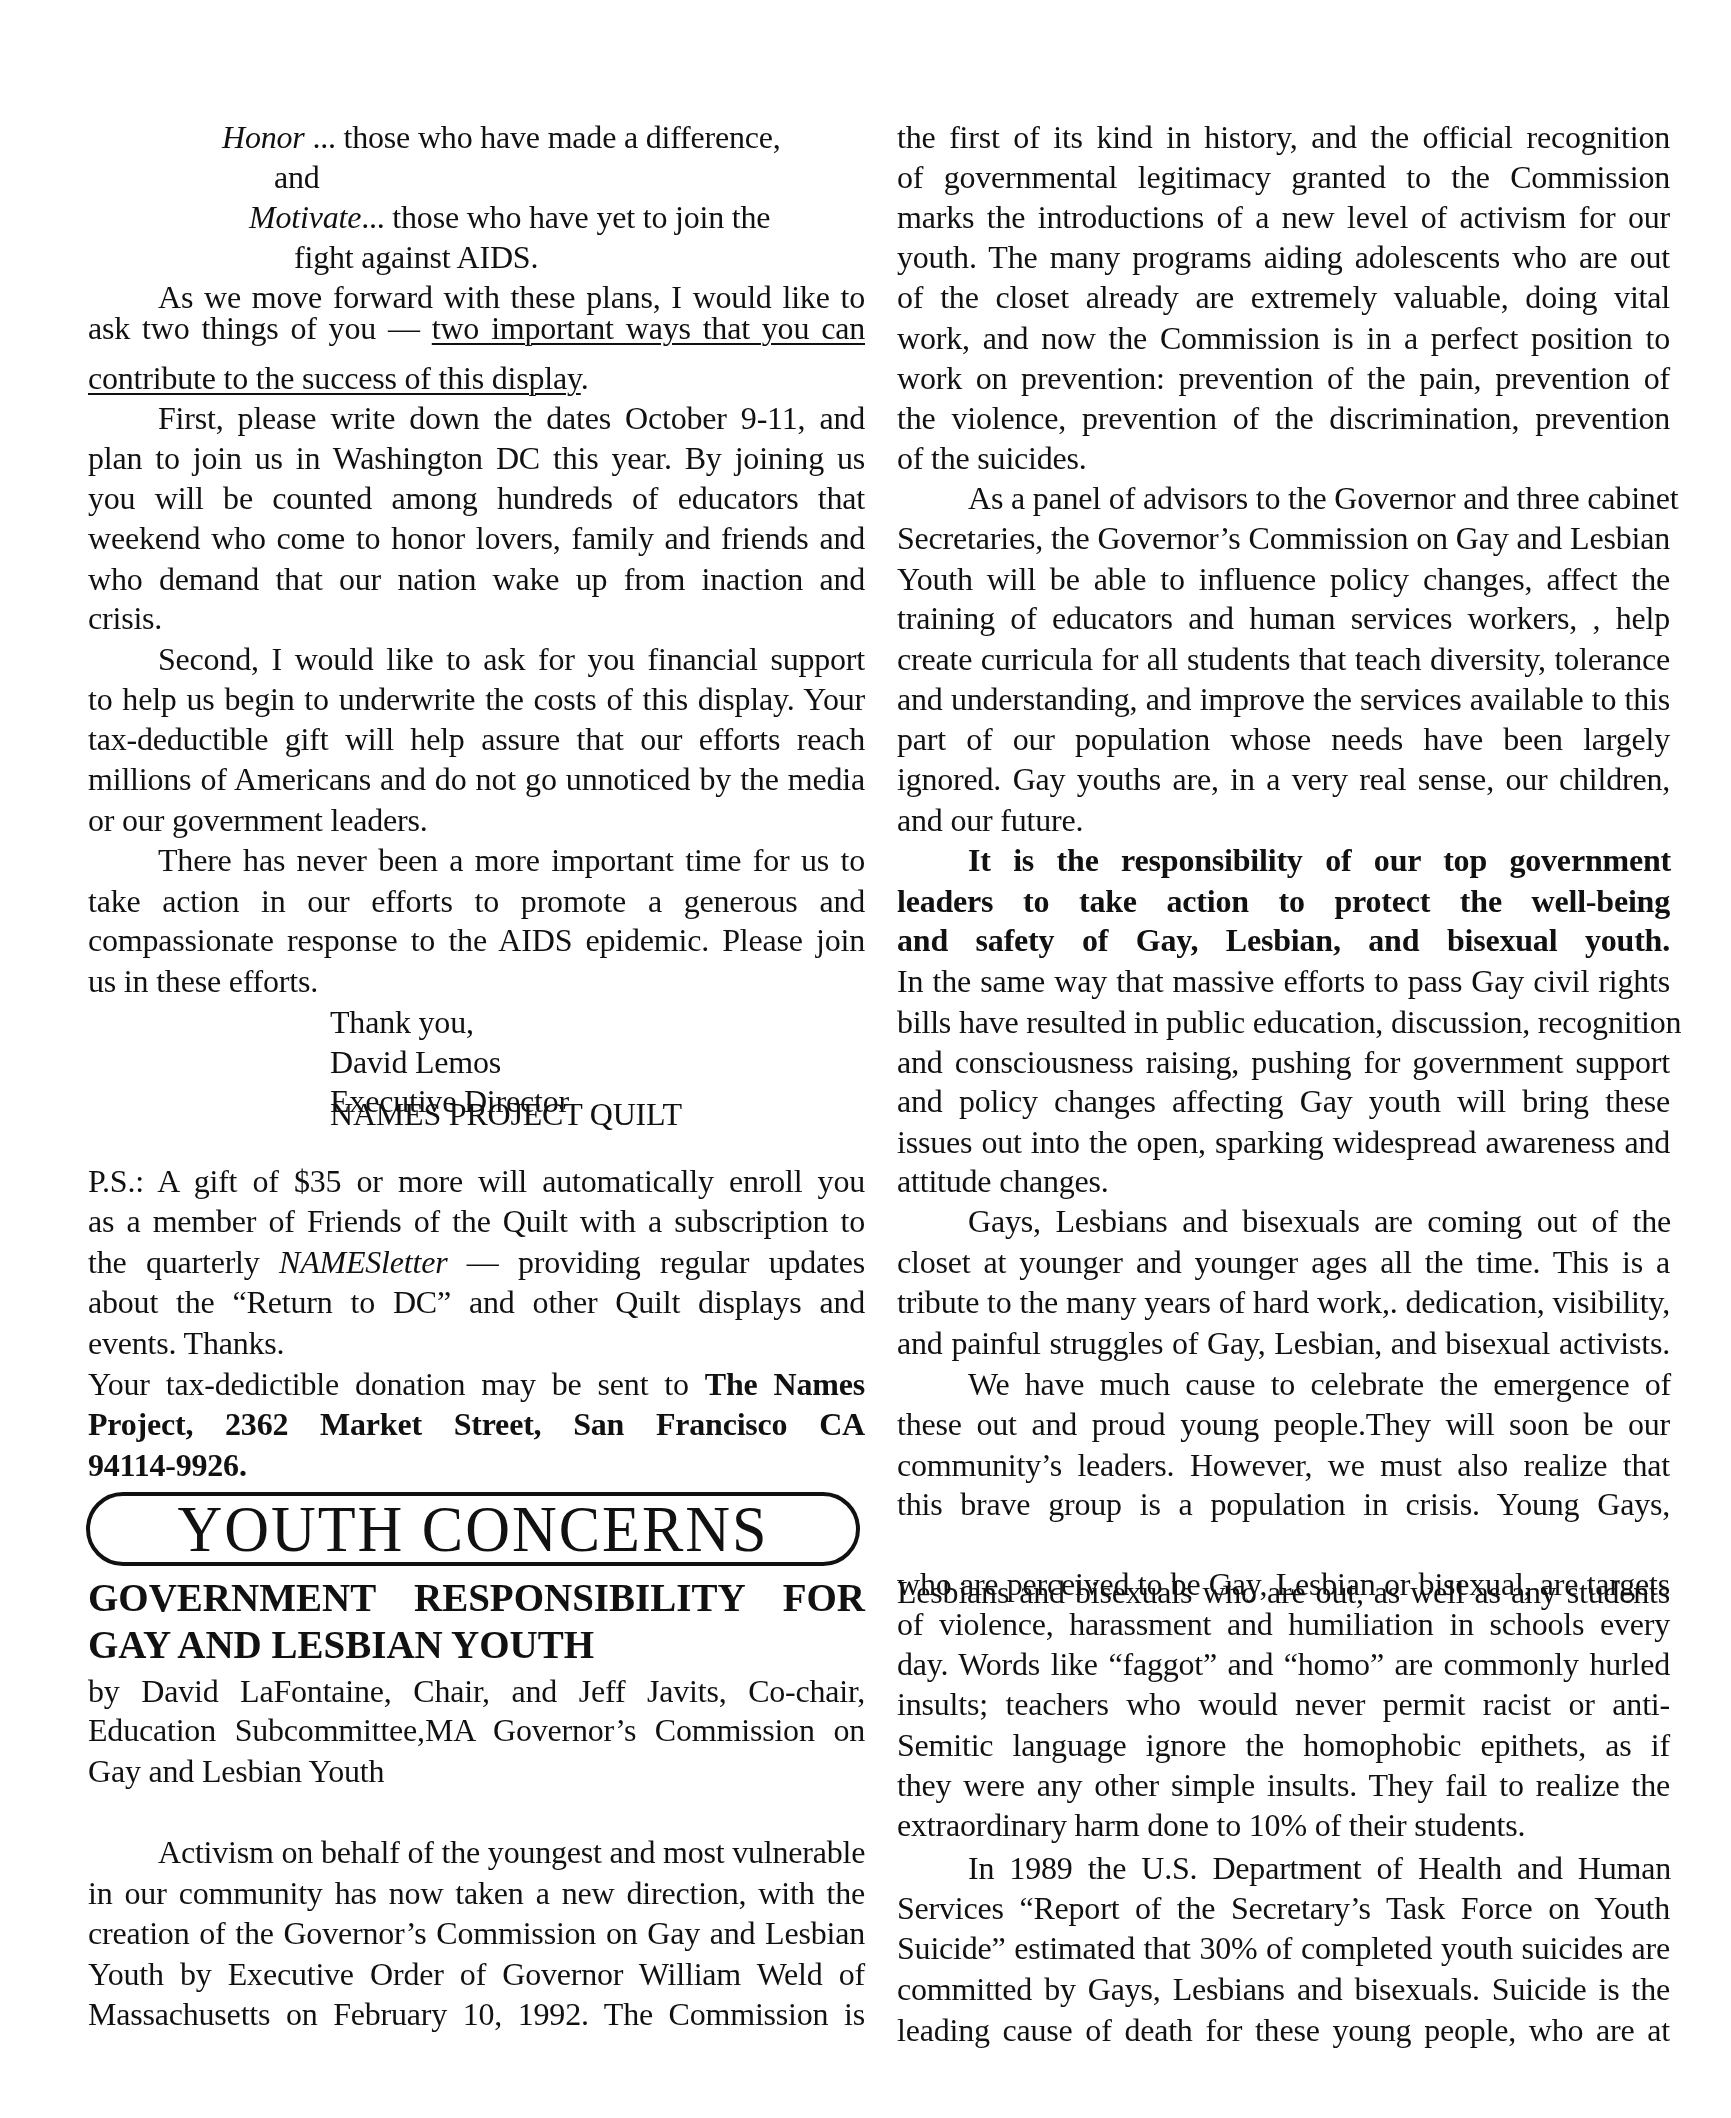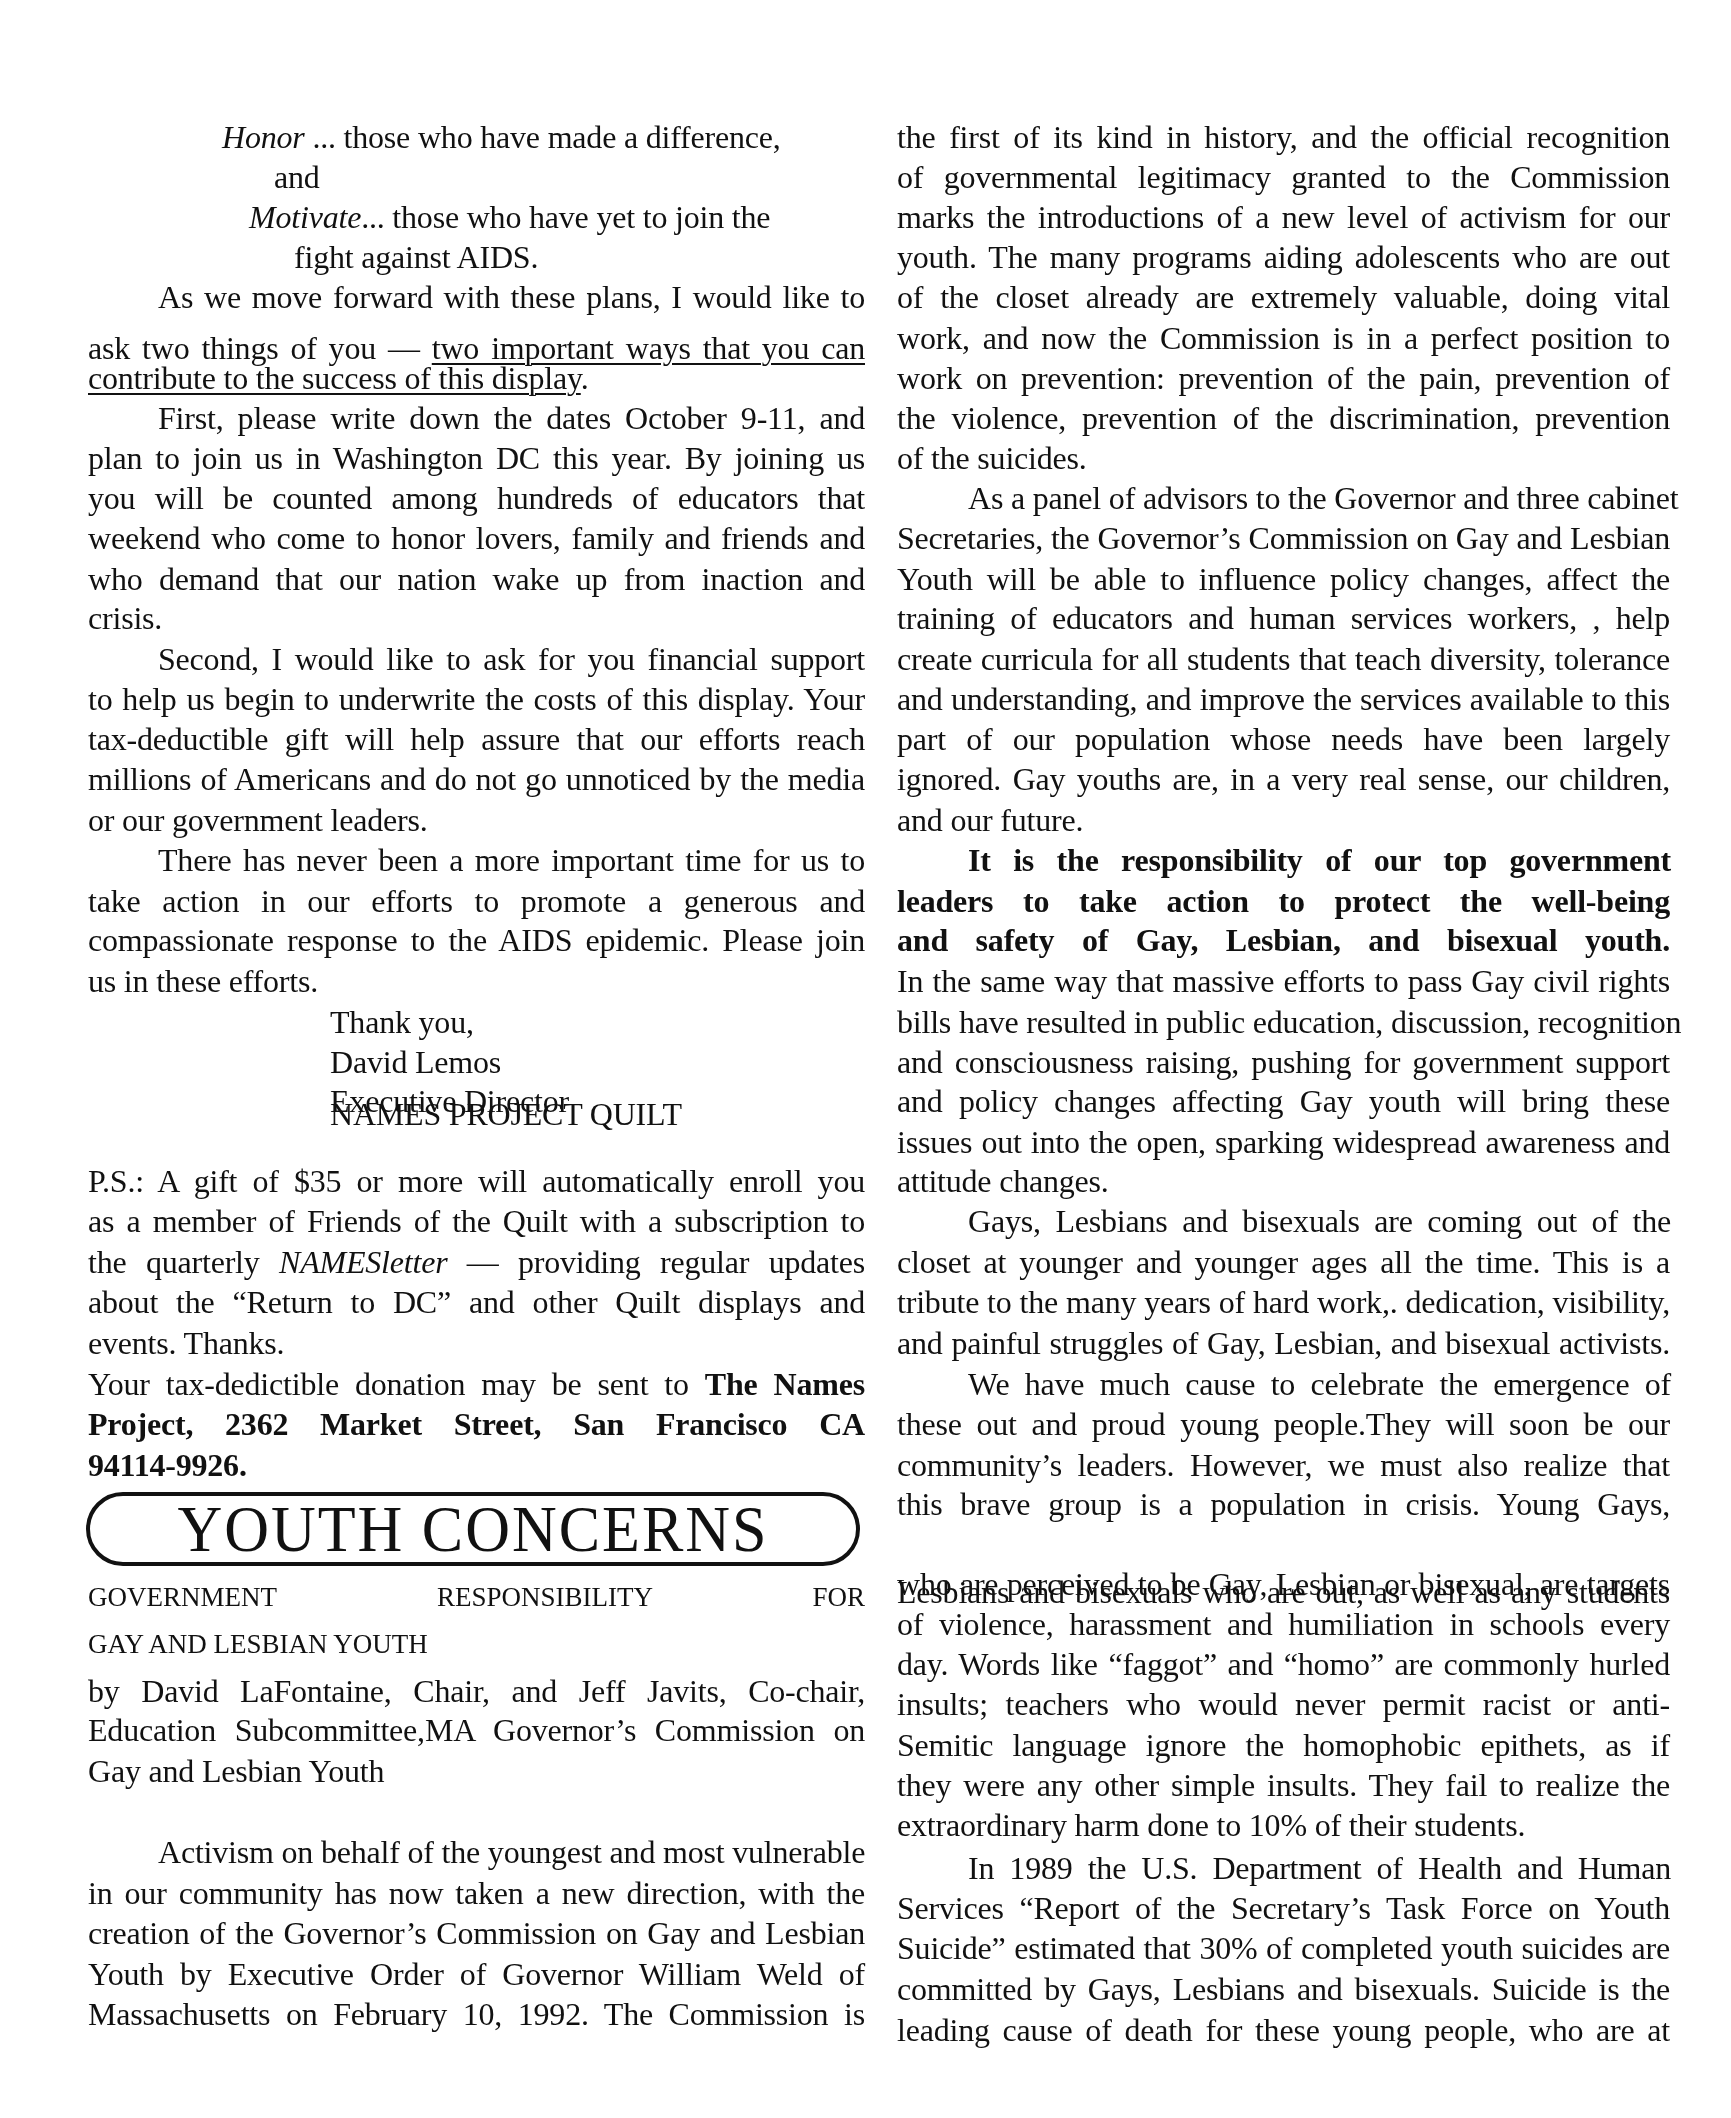--- a/index.html
+++ b/index.html
@@ -29,42 +29,42 @@
     position: absolute; left: 86px; top: 1492px; width: 774px; height: 74px;
     border: 4.5px solid #111; border-radius: 40px; box-sizing: border-box;
   }
   .oval-text {
     position: absolute; left: 0; right: 0; top: 0; bottom: 0;
     display: flex; align-items: center; justify-content: center;
     font-size: 62px; letter-spacing: 2px; font-weight: normal;
     transform: scaleY(1.05);
   }
   .head {
-    position: absolute; font-weight: normal; white-space: nowrap;
-    font-size: 27px; height: 47px; line-height: 47px;
+    position: absolute; font-weight: bold; white-space: nowrap;
+    font-size: 39px; height: 47px; line-height: 47px;
   }
   .head.just { text-align: justify; text-align-last: justify; }
 </style>
 </head>
 <body>
 
 <div class="page">
 
   <div>
     <div class="ln free" style="left:222px; top:117px;">
       <span class="it">Honor</span><span> ... those who have made a difference,</span>
     </div>
     <div class="ln free" style="left:274px; top:157px;">and</div>
     <div class="ln free" style="left:249px; top:197px;">
       <span class="it">Motivate</span><span>... those who have yet to join the</span>
     </div>
     <div class="ln free" style="left:294px; top:237px;">fight against AIDS.</div>
 
     <div class="ln col-l" style="left:158px; width:707px; top:277px;">As we move forward with these plans, I would like to</div>
-    <div class="ln col-l" style="top:328px;">
+    <div class="ln col-l" style="top:308px;">
       <span>ask two things of you — </span><span class="ul">two important ways that you can</span>
     </div>
     <div class="ln col-l last" style="top:358px;">
       <span class="ul">contribute to the success of this display</span><span>.</span>
     </div>
 
     <div class="ln col-l" style="left:158px; width:707px; top:398px;">First, please write down the dates October 9-11, and</div>
     <div class="ln col-l" style="top:438px;">plan to join us in Washington DC this year. By joining us</div>
     <div class="ln col-l" style="top:478px;">you will be counted among hundreds of educators that</div>
     <div class="ln col-l" style="top:518px;">weekend who come to honor lovers, family and friends and</div>

